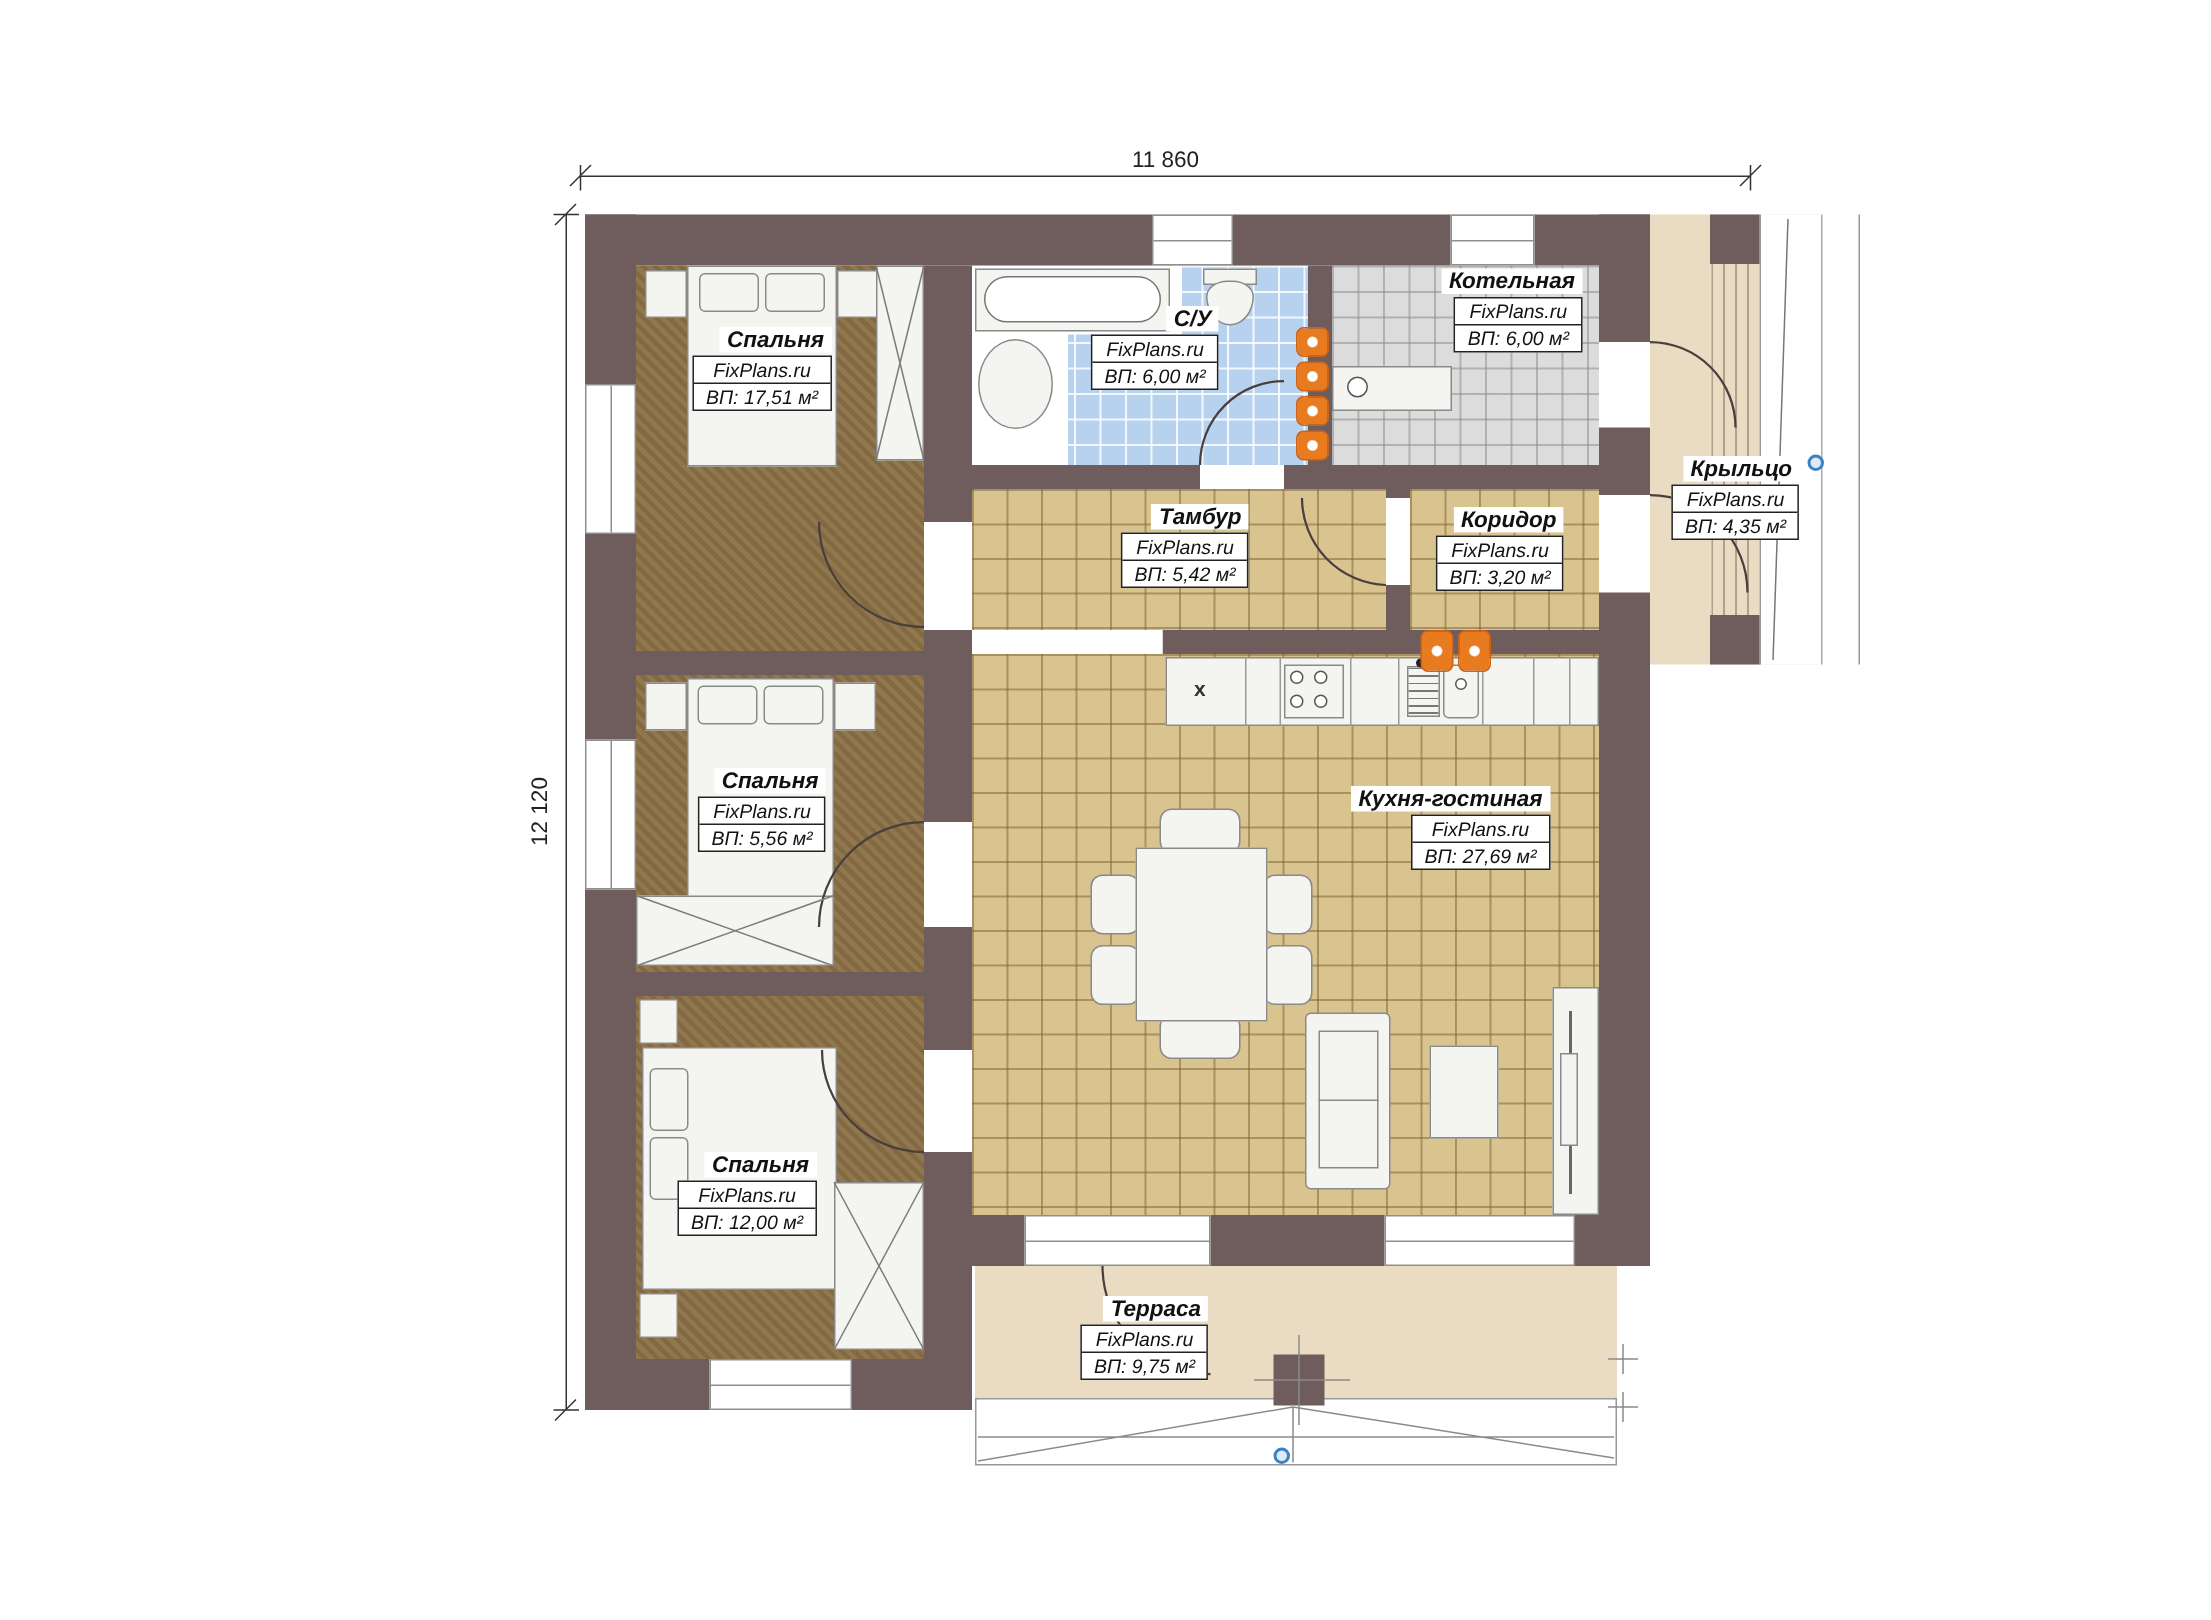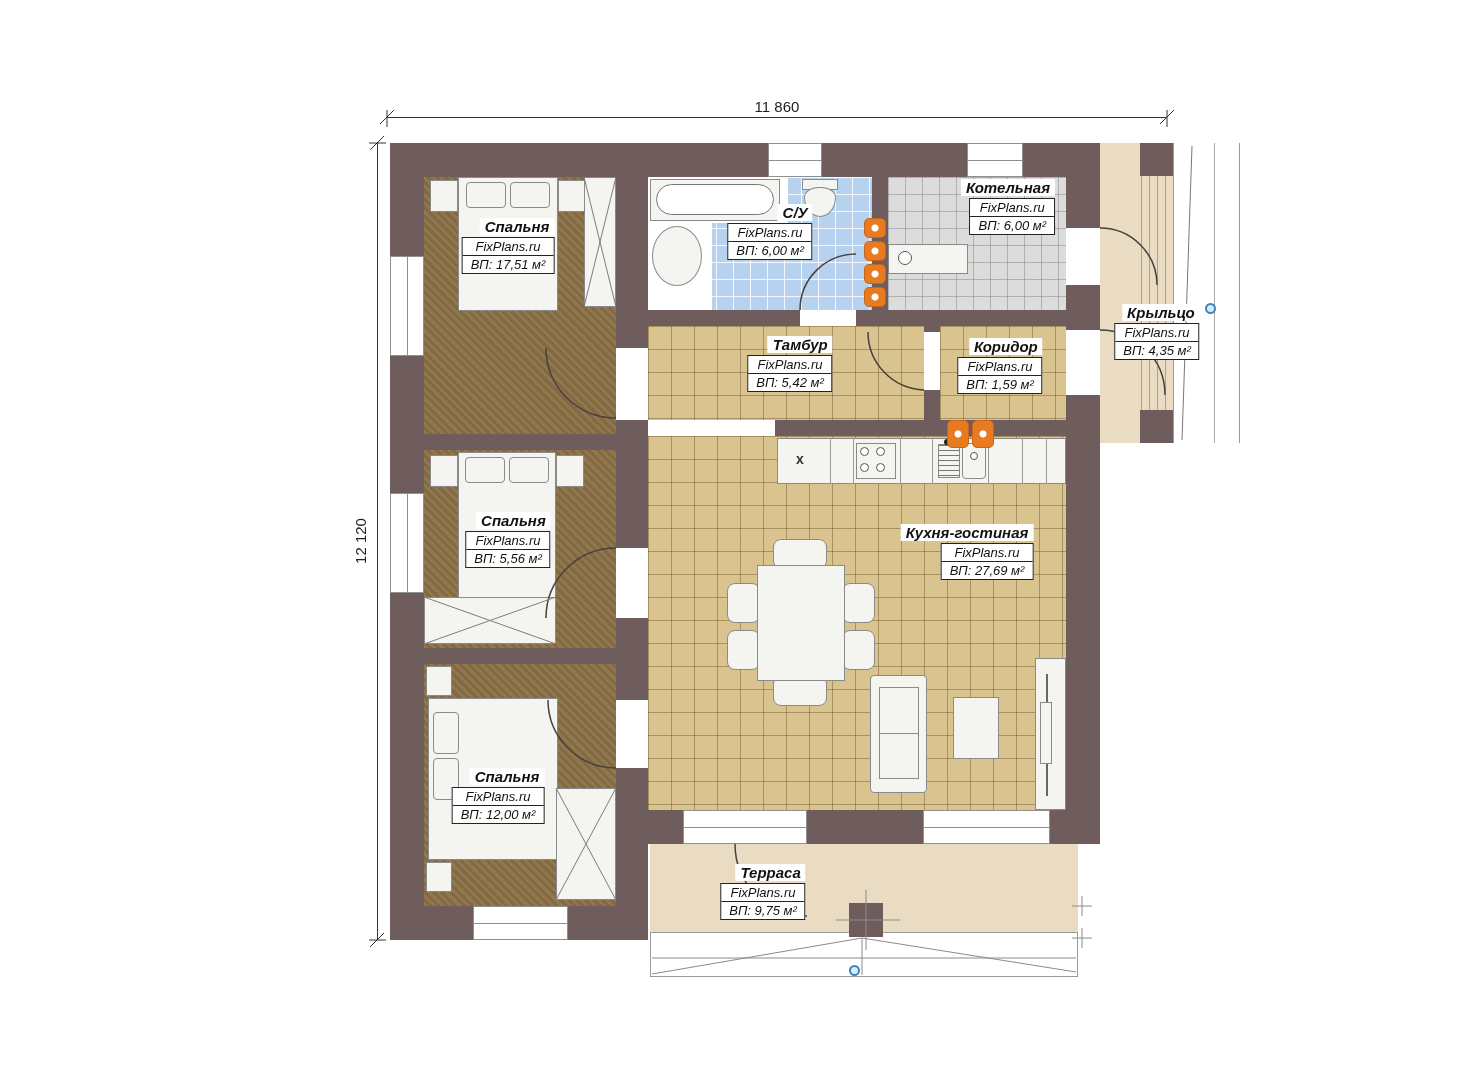--- a/index.html
+++ b/index.html
@@ -225,21 +225,21 @@
     <div class="room-name">Тамбур</div>
     <div class="room-box">
       <div class="room-brand">FixPlans.ru</div>
       <div class="room-area">ВП: 5,42 м²</div>
     </div>
   </div>
   <div class="room-label" style="left:1000px;top:338px;">
     <div class="room-name">Коридор</div>
     <div class="room-box">
       <div class="room-brand">FixPlans.ru</div>
-      <div class="room-area">ВП: 1,59 м²</div>
+      <div class="room-area">ВП: 3,20 м²</div>
     </div>
   </div>
   <div class="room-label" style="left:1157px;top:304px;">
     <div class="room-name">Крыльцо</div>
     <div class="room-box">
       <div class="room-brand">FixPlans.ru</div>
       <div class="room-area">ВП: 4,35 м²</div>
     </div>
   </div>
   <div class="room-label" style="left:508px;top:512px;">

